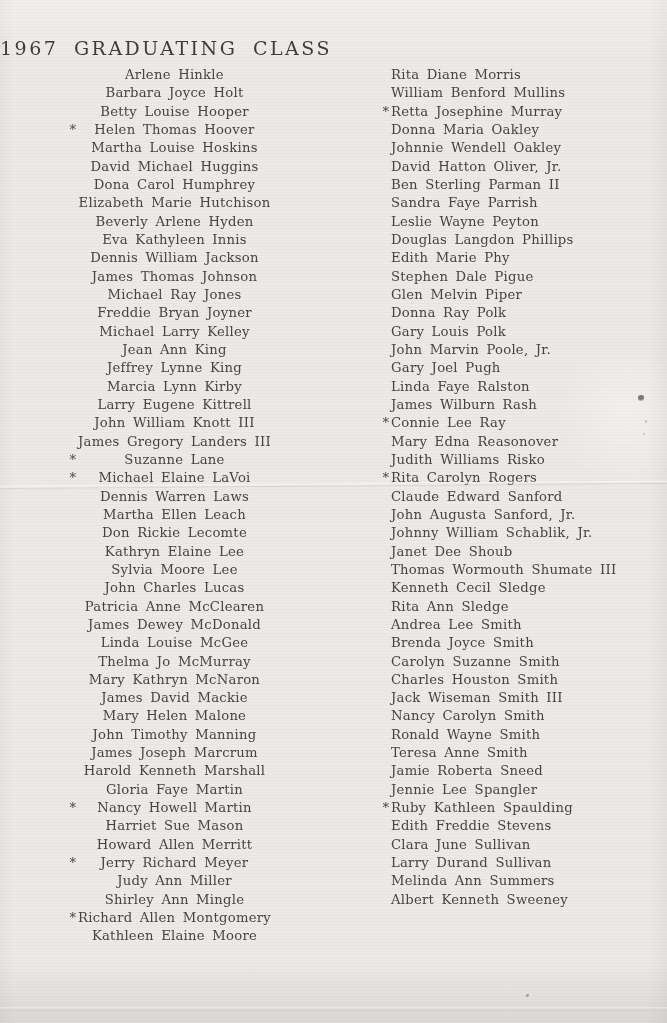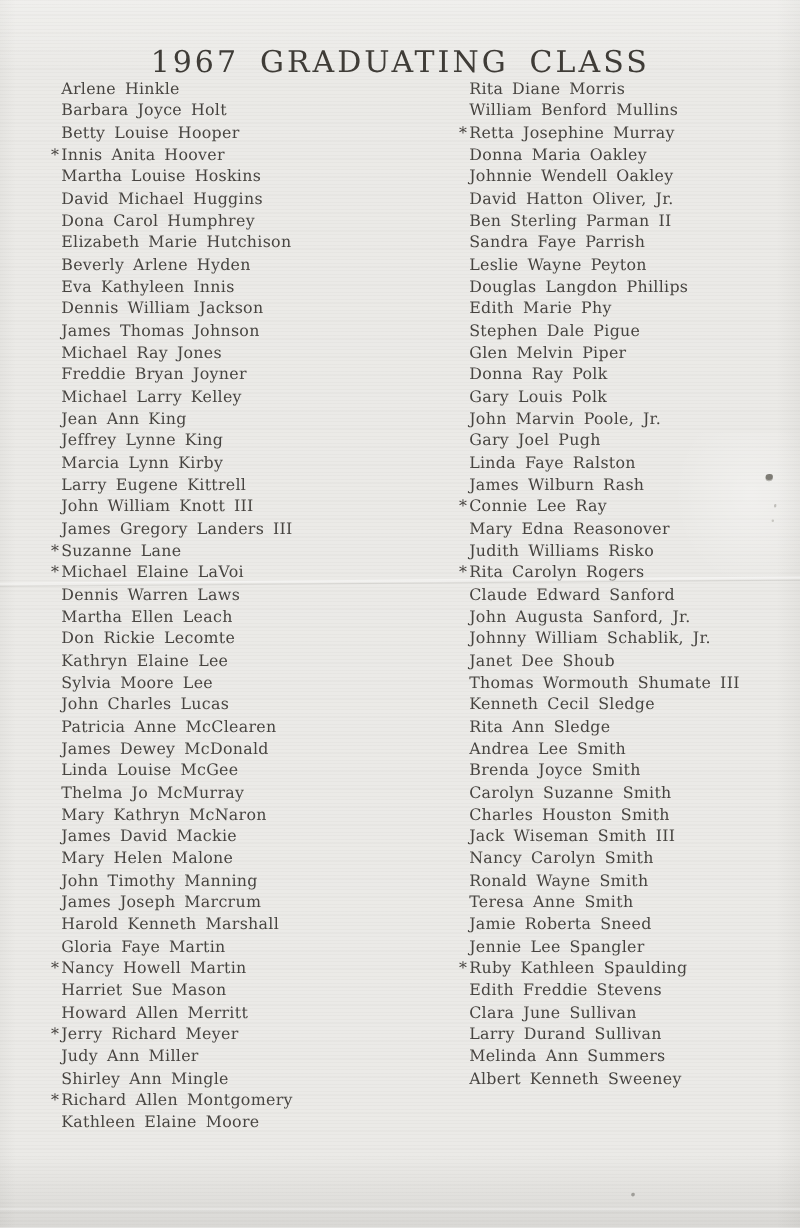--- a/index.html
+++ b/index.html
@@ -13,36 +13,35 @@
       linear-gradient(180deg, rgba(255,255,255,0.25) 0%, rgba(0,0,0,0.0) 6%, rgba(0,0,0,0.0) 94%, rgba(90,88,84,0.12) 100%),
       linear-gradient(90deg, rgba(120,118,112,0.06) 0%, rgba(0,0,0,0.0) 2%, rgba(0,0,0,0.0) 97%, rgba(120,118,112,0.07) 100%);
     font-family:"DejaVu Serif","Liberation Serif",serif;
     overflow:hidden;
   }
   .title{
     position:absolute;
     top:37px;
     left:0;
     width:100%;
-    text-align:center;
-    font-size:25px;
+    font-size:19px;
     letter-spacing:2.5px;
     word-spacing:7px;
     color:#3f3c37;
     white-space:nowrap;
   }
   .col{
     position:absolute;
     top:66px;
     color:#474440;
     font-size:13.2px;
     letter-spacing:0.25px;
     word-spacing:3px;
   }
-  .col-left{left:51px;}
+  .col-left{left:78px;text-align:center;}
   .col-right{left:391px;}
   .row{
     position:relative;
     height:18.33px;
     line-height:18.33px;
     white-space:nowrap;
   }
   .star{
     position:absolute;
     left:-8.5px;
@@ -85,21 +84,21 @@
 </style>
 </head>
 <body>
 
 <div class="page">
   <div class="title">1967 GRADUATING CLASS</div>
   <div class="col col-left" id="col-left">
       <div class="row"><span>Arlene Hinkle</span></div>
       <div class="row"><span>Barbara Joyce Holt</span></div>
       <div class="row"><span>Betty Louise Hooper</span></div>
-      <div class="row"><span class="star">*</span><span>Innis Anita Hoover</span></div>
+      <div class="row"><span class="star">*</span><span>Helen Thomas Hoover</span></div>
       <div class="row"><span>Martha Louise Hoskins</span></div>
       <div class="row"><span>David Michael Huggins</span></div>
       <div class="row"><span>Dona Carol Humphrey</span></div>
       <div class="row"><span>Elizabeth Marie Hutchison</span></div>
       <div class="row"><span>Beverly Arlene Hyden</span></div>
       <div class="row"><span>Eva Kathyleen Innis</span></div>
       <div class="row"><span>Dennis William Jackson</span></div>
       <div class="row"><span>James Thomas Johnson</span></div>
       <div class="row"><span>Michael Ray Jones</span></div>
       <div class="row"><span>Freddie Bryan Joyner</span></div>

